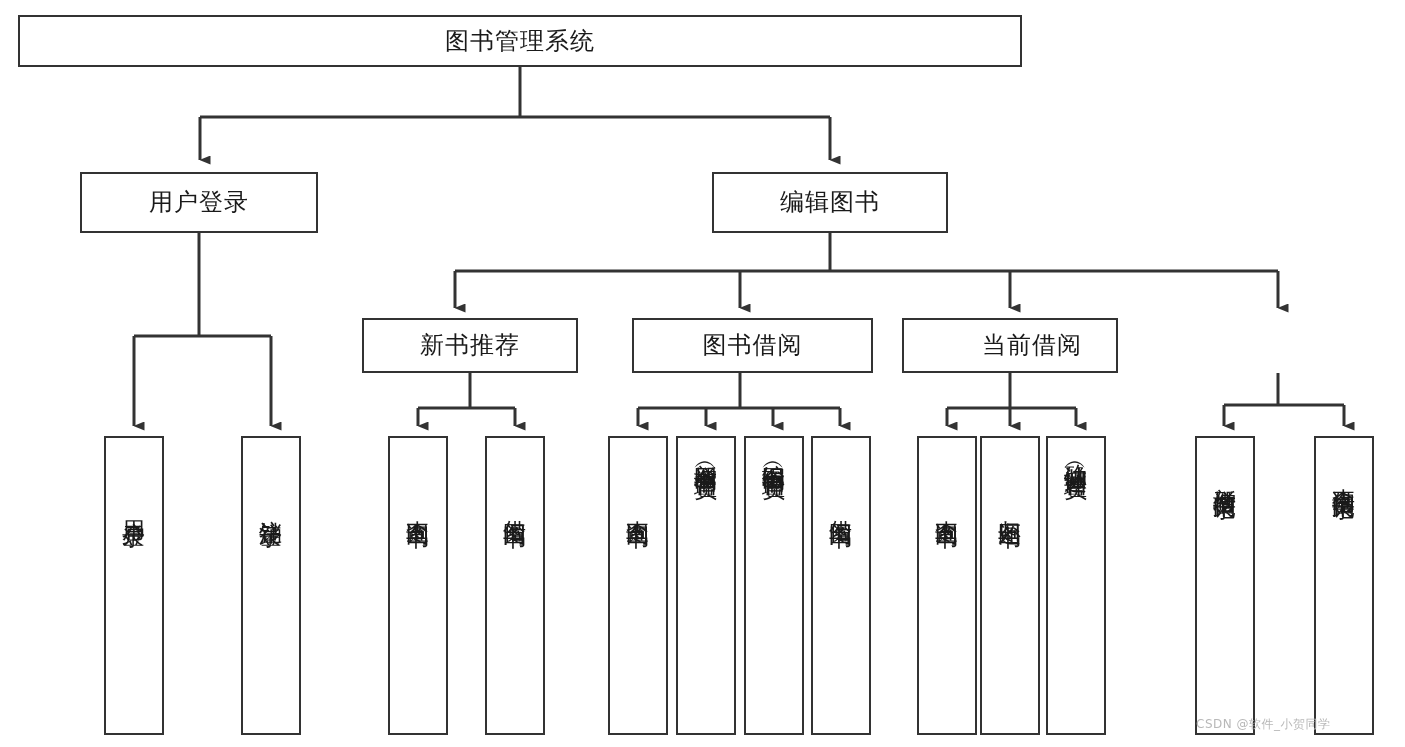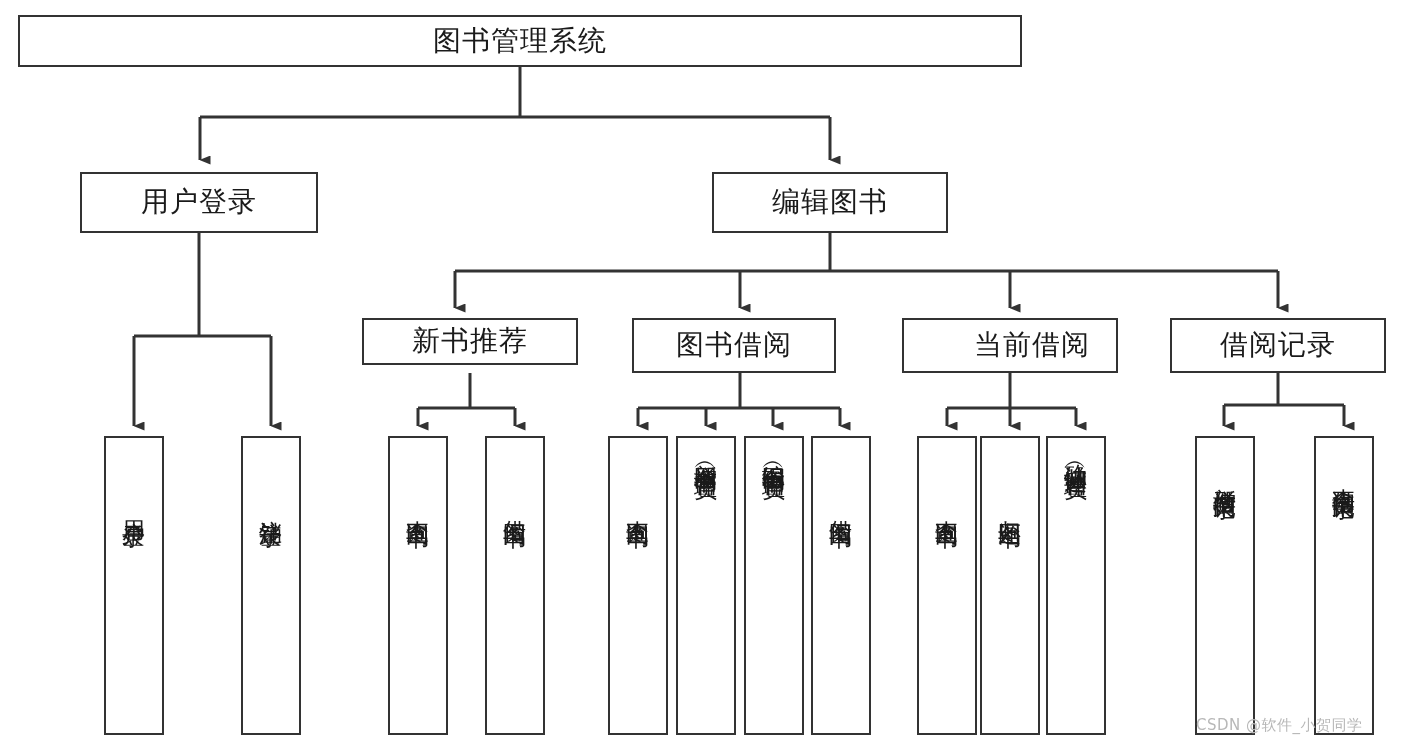--- a/index.html
+++ b/index.html
@@ -29,21 +29,21 @@
     position: absolute;
     box-sizing: border-box;
     background: #ffffff;
     border: 2px solid #333333;
     display: flex;
     align-items: center;
     justify-content: center;
     overflow: hidden;
   }
   .node-label-h {
-    font-size: 28px;
+    font-size: 24px;
     line-height: 1.1;
     color: #1a1a1a;
     white-space: nowrap;
     letter-spacing: 1px;
   }
   .node-box.vertical {
     align-items: flex-start;
     justify-content: center;
     padding-top: 0;
   }
@@ -52,21 +52,21 @@
     text-orientation: upright;
     font-size: 23px;
     line-height: 1.22;
     color: #1a1a1a;
     letter-spacing: 2px;
     white-space: nowrap;
     text-align: center;
   }
   .watermark {
     position: absolute;
-    font-size: 15px;
+    font-size: 12px;
     color: #b8b8b8;
     white-space: nowrap;
     letter-spacing: 0.5px;
     pointer-events: none;
   }
 </style>
 </head>
 <body>
 
 <div id="diagram-root">
@@ -125,31 +125,28 @@
     <span class="node-label-h">图书管理系统</span>
   </div>
 
   <div class="node-box" style="left:80px; top:172px; width:238px; height:61px;">
     <span class="node-label-h">用户登录</span>
   </div>
   <div class="node-box" style="left:712px; top:172px; width:236px; height:61px;">
     <span class="node-label-h">编辑图书</span>
   </div>
 
-  <div class="node-box" style="left:362px; top:318px; width:216px; height:47px;">
+  <div class="node-box" style="left:362px; top:318px; width:216px; height:55px;">
     <span class="node-label-h">新书推荐</span>
   </div>
-  <div class="node-box" style="left:632px; top:318px; width:204px; height:55px;">
+  <div class="node-box" style="left:632px; top:318px; width:241px; height:55px;">
     <span class="node-label-h">图书借阅</span>
   </div>
   <div class="node-box" style="left:902px; top:318px; width:216px; height:55px;padding-left:44px;">
     <span class="node-label-h">当前借阅</span>
-  </div>
-  <div class="node-box" style="left:1170px; top:318px; width:216px; height:55px;">
-    <span class="node-label-h">借阅记录</span>
   </div>
 
   <div class="node-box vertical" style="left:104px; top:436px; width:60px; height:299px;">
     <span class="node-label-v" style="margin-top:64px;">用户登录</span>
   </div>
   <div class="node-box vertical" style="left:241px; top:436px; width:60px; height:299px;">
     <span class="node-label-v" style="margin-top:64px;">注销登录</span>
   </div>
 
   <div class="node-box vertical" style="left:388px; top:436px; width:60px; height:299px;">

